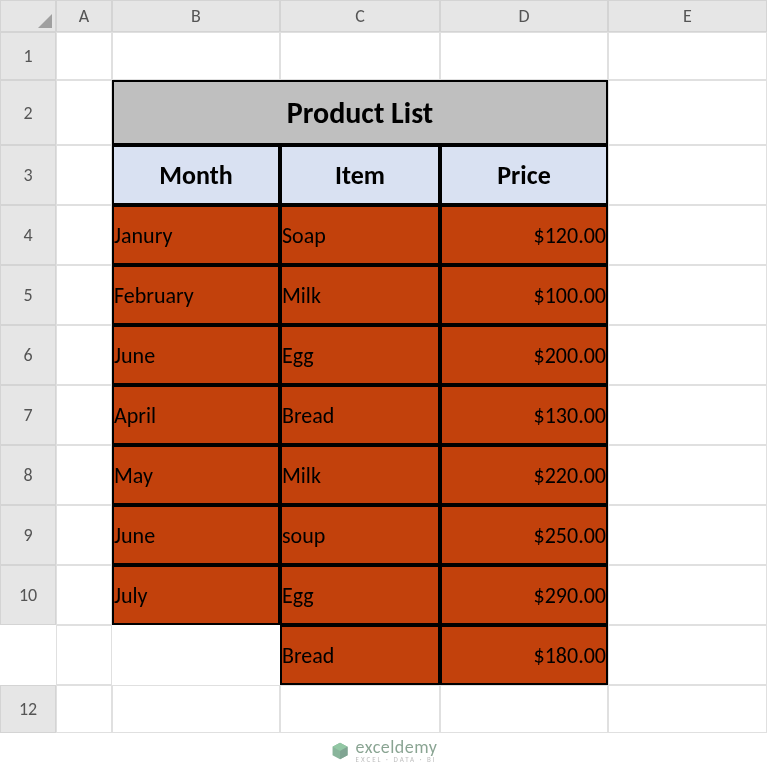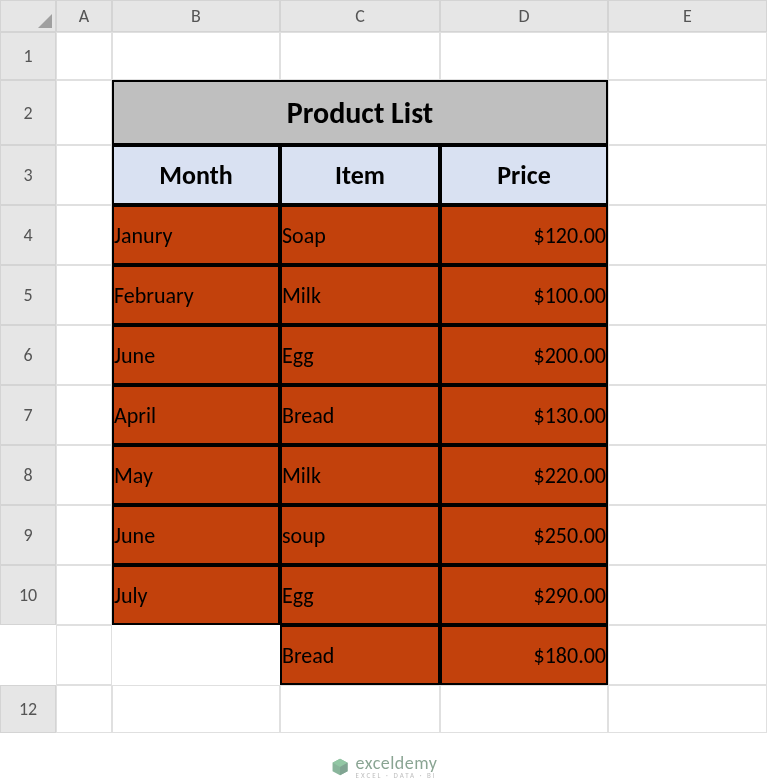--- a/index.html
+++ b/index.html
@@ -79,21 +79,21 @@
       display: flex;
       align-items: center;
       font-size: 22px;
       padding: 0 0;
     }
     .data-cell.right {
       justify-content: flex-end;
     }
     .watermark {
       position: absolute;
-      bottom: 2px;
+      bottom: 18px;
       left: 50%;
       transform: translateX(-50%);
       display: flex;
       align-items: center;
       gap: 6px;
       opacity: 0.55;
     }
     .watermark-icon {
       width: 20px;
       height: 20px;

